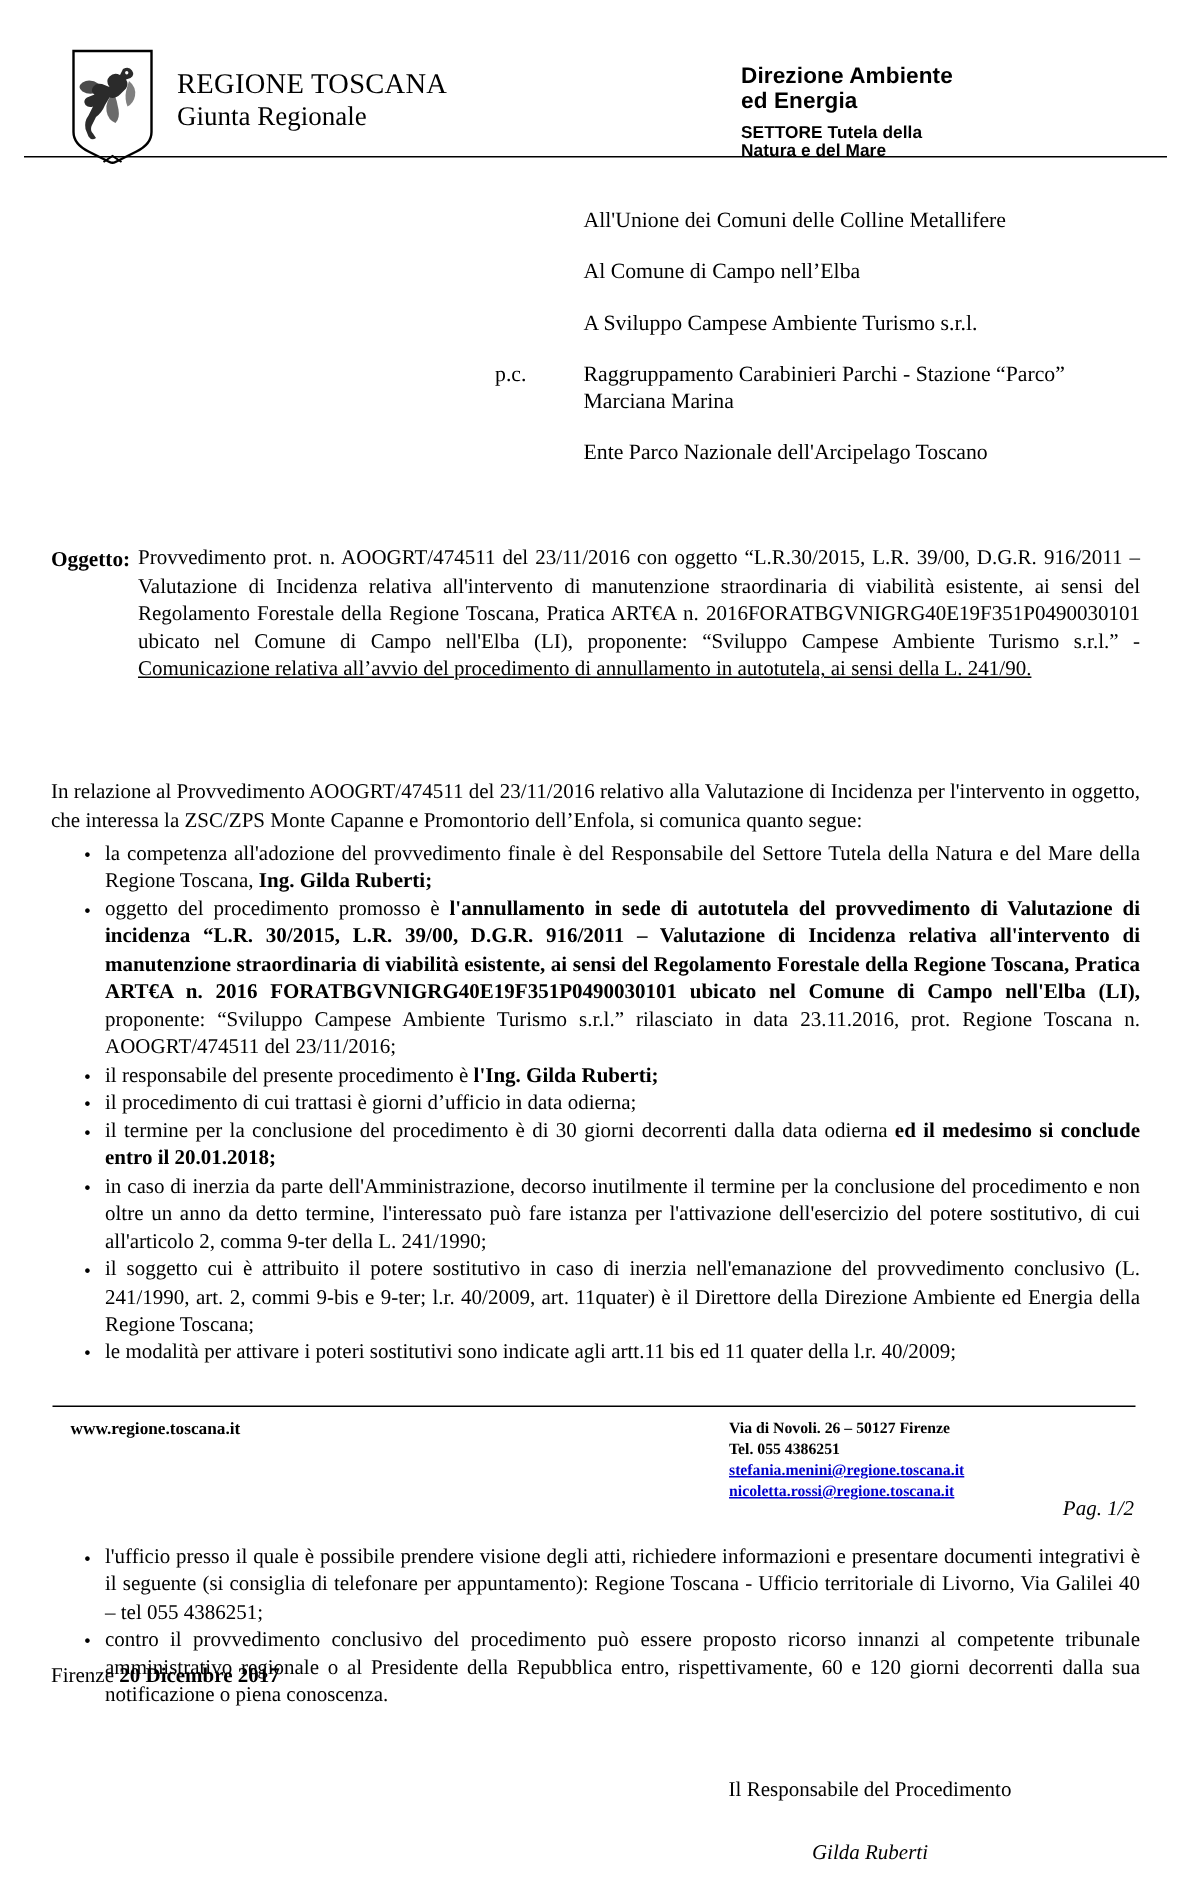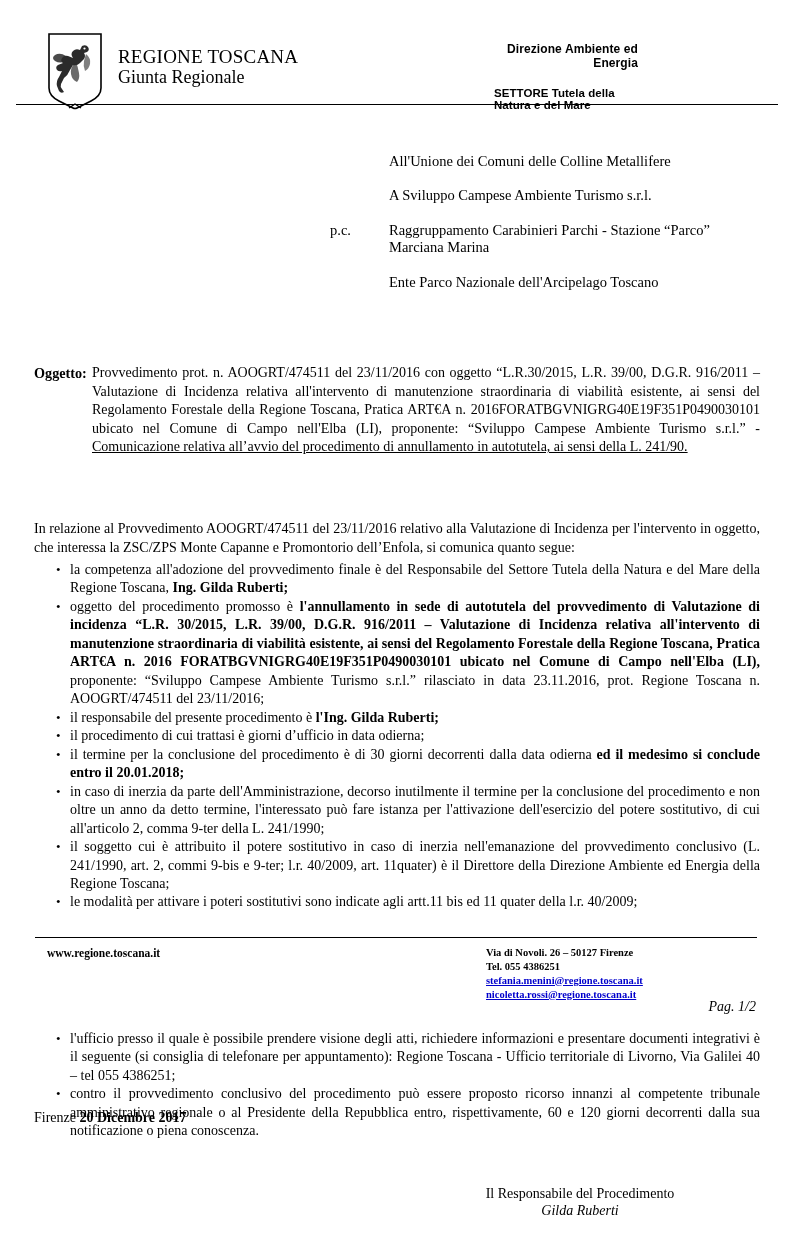--- a/index.html
+++ b/index.html
@@ -64,27 +64,26 @@
   }
 
   .dept-block {
     position: absolute;
     left: 494px;
     top: 16px;
     font-family: "Liberation Sans", "DejaVu Sans", sans-serif;
     font-weight: bold;
   }
   .dept-block .d1 {
-    font-size: 12px;
+    font-size: 15px;
     letter-spacing: 0.1px;
-    text-align: right;
   }
   .dept-block .d2 {
     font-size: 11.5px;
-    margin-top: 17px;
+    margin-top: 7px;
     letter-spacing: 0.05px;
   }
 
   .rule-top {
     position: absolute;
     left: 16px;
     top: 104px;
     width: 762px;
     height: 0;
     border-top: 1.6px solid #000;
@@ -96,21 +95,20 @@
     left: 330px;
     top: 139px;
     width: 430px;
     font-size: 14.5px;
     line-height: 1.2;
   }
   .addr-line {
     margin-bottom: 17px;
     padding-left: 59px;
     position: relative;
-    margin-top: 14px;
   }
   .addr-line:last-child { margin-bottom: 0; }
   .addr-tag {
     position: absolute;
     left: 0;
     top: 0;
     font-size: 14.5px;
   }
   .addr-body.justify {
     text-align: justify;
@@ -240,20 +238,21 @@
   .signature {
     position: absolute;
     left: 400px;
     top: 1186px;
     width: 360px;
     text-align: center;
     font-size: 14px;
     line-height: 1.2;
   }
   .sig-name {
+    margin-top: 25px;
     font-style: italic;
     font-size: 14px;
   }
 </style>
 </head>
 <body>
 
 <div class="page">
 
   <div class="header">
@@ -282,20 +281,21 @@
     <div class="dept-block">
       <div class="d1">Direzione Ambiente ed Energia</div>
       <div class="d2">SETTORE Tutela della Natura e del Mare</div>
     </div>
   </div>
 
   <div class="rule-top"></div>
 
   <div class="addressees" id="addressees">
       <div class="addr-line"><span class="addr-tag"></span><span>All'Unione dei Comuni delle Colline  Metallifere</span></div>
+      <div class="addr-line"><span class="addr-tag"></span><span>Al Comune di Campo nell’Elba</span></div>
       <div class="addr-line"><span class="addr-tag"></span><span>A Sviluppo Campese Ambiente Turismo s.r.l.</span></div>
       <div class="addr-line"><span class="addr-tag">p.c.</span><span class="addr-body justify">Raggruppamento Carabinieri Parchi - Stazione “Parco” Marciana Marina</span></div>
       <div class="addr-line"><span class="addr-tag"></span><span>Ente Parco Nazionale dell'Arcipelago Toscano</span></div>
     </div>
 
   <div class="oggetto">
     <span class="oggetto-label">Oggetto:</span>
     <div class="oggetto-body"><span>Provvedimento prot. n. AOOGRT/474511 del 23/11/2016 con oggetto “L.R.30/2015, L.R. 39/00, D.G.R. 916/2011 – Valutazione di Incidenza relativa all'intervento di manutenzione straordinaria di viabilità esistente, ai sensi del Regolamento Forestale della Regione Toscana, Pratica ART€A n. 2016FORATBGVNIGRG40E19F351P0490030101 ubicato nel Comune di Campo nell'Elba (LI), proponente: “Sviluppo Campese Ambiente Turismo s.r.l.” - </span><span class="u">Comunicazione relativa all’avvio del procedimento di annullamento in autotutela, ai sensi della L. 241/90.</span></div>
   </div>
 

